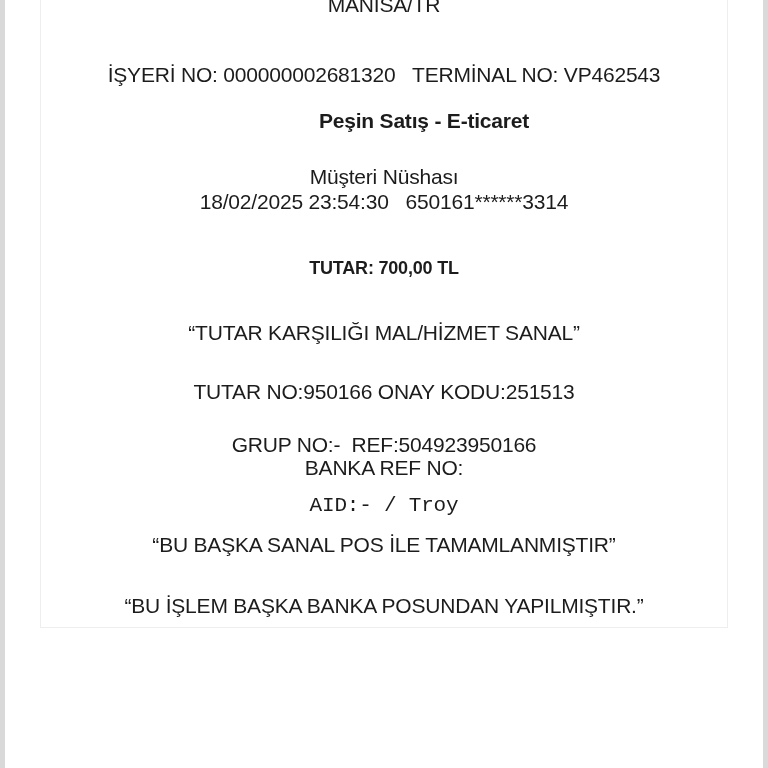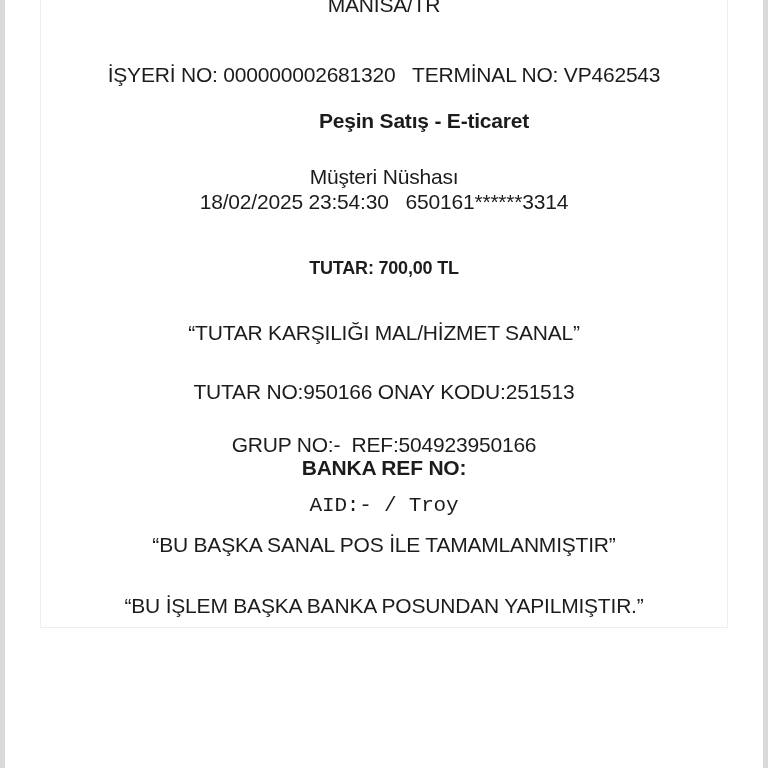--- a/index.html
+++ b/index.html
@@ -59,16 +59,16 @@
 
 <div class="line" style="top:-8px;">MANİSA/TR</div>
 <div class="line" style="top:62px;">İŞYERİ NO: 000000002681320   TERMİNAL NO: VP462543</div>
 <div class="line bold" style="top:108px;padding-left:40px;">Peşin Satış - E-ticaret</div>
 <div class="line" style="top:164px;">Müşteri Nüshası</div>
 <div class="line" style="top:189px;">18/02/2025 23:54:30   650161******3314</div>
 <div class="line bold big" style="top:255px;">TUTAR: 700,00 TL</div>
 <div class="line" style="top:320px;">“TUTAR KARŞILIĞI MAL/HİZMET SANAL”</div>
 <div class="line" style="top:379px;">TUTAR NO:950166 ONAY KODU:251513</div>
 <div class="line" style="top:406px;margin-top:26px;">GRUP NO:-  REF:504923950166</div>
-<div class="line" style="top:455px;font-weight:bold;">BANKA REF NO:</div>
+<div class="line" style="top:455px;">BANKA REF NO:</div>
 <div class="line" style="top:493px;font-family:Liberation Mono, monospace;">AID:- / Troy</div>
 <div class="line" style="top:532px;">“BU BAŞKA SANAL POS İLE TAMAMLANMIŞTIR”</div>
 <div class="line" style="top:593px;text-align:center;">“BU İŞLEM BAŞKA BANKA POSUNDAN YAPILMIŞTIR.”</div>
 
 </body></html>

